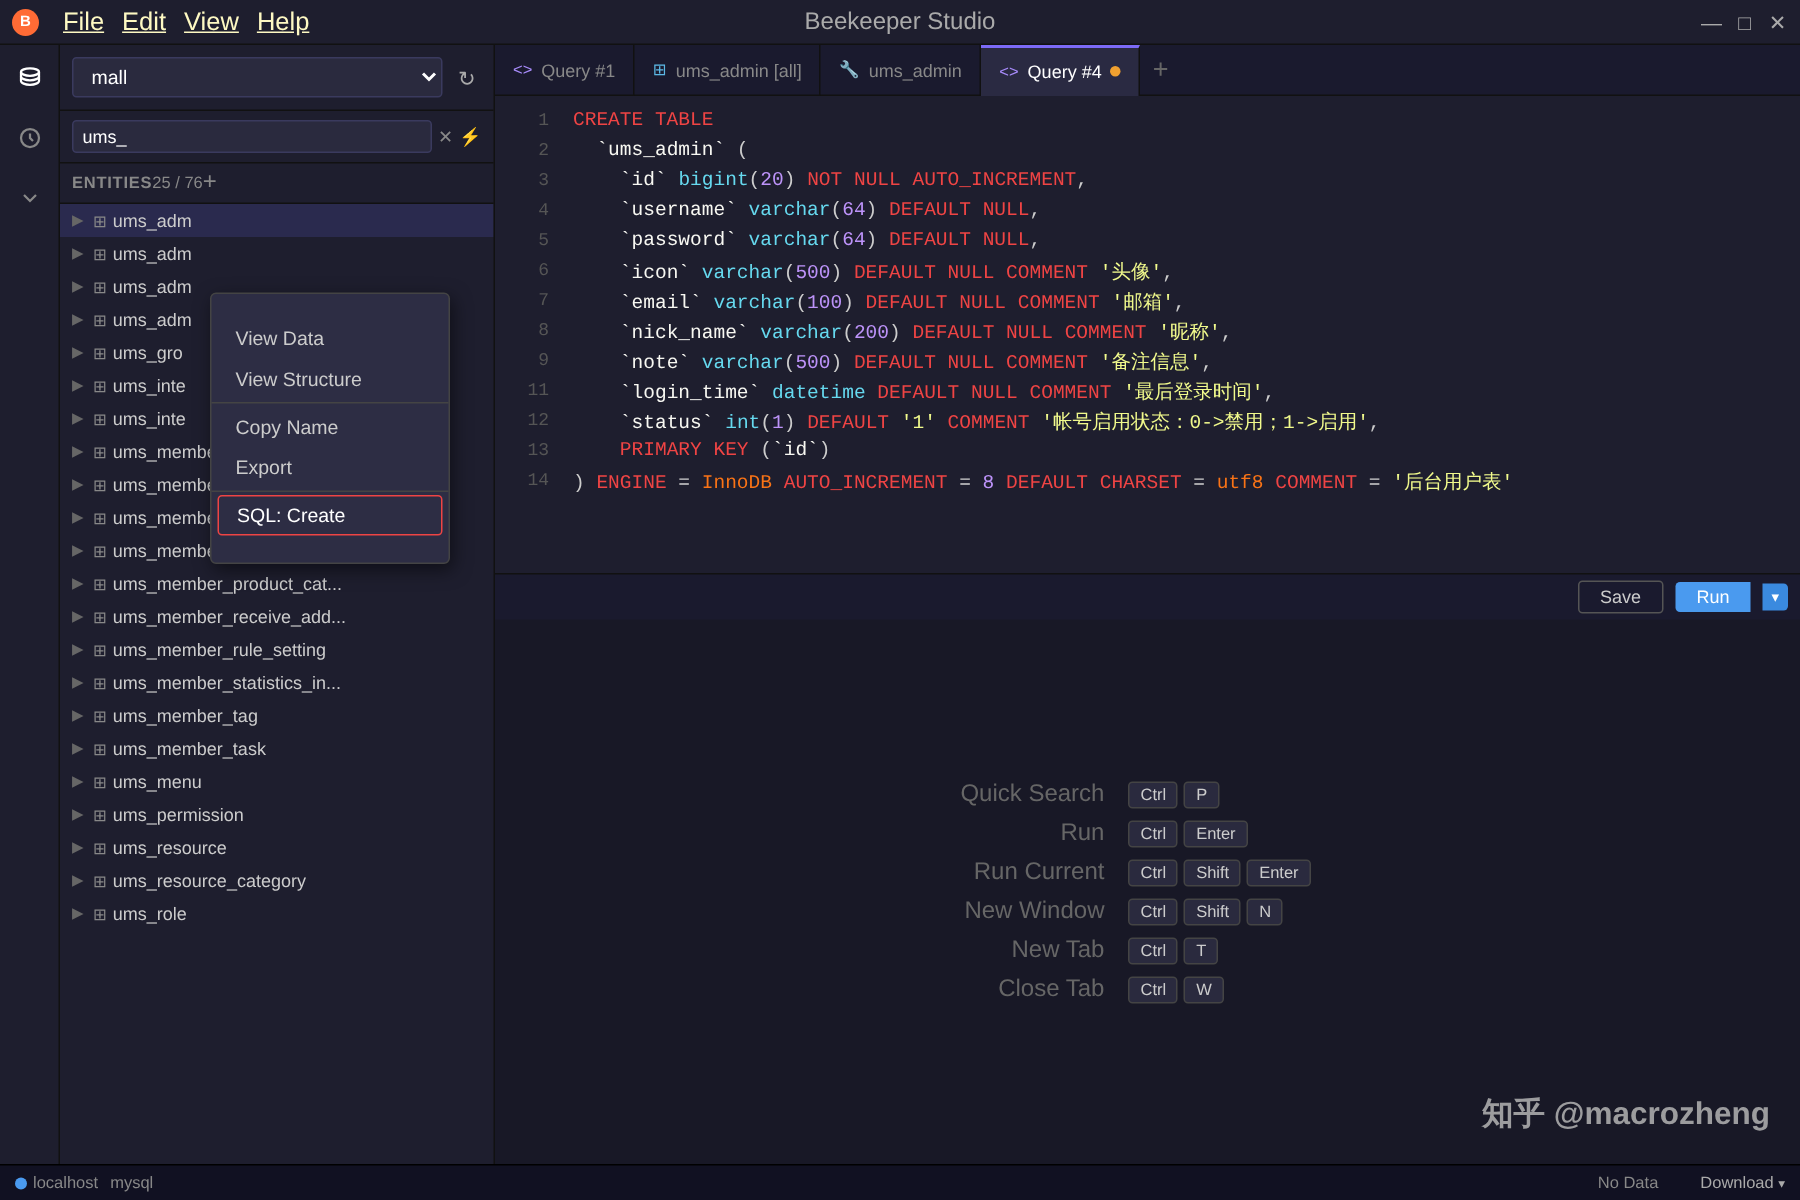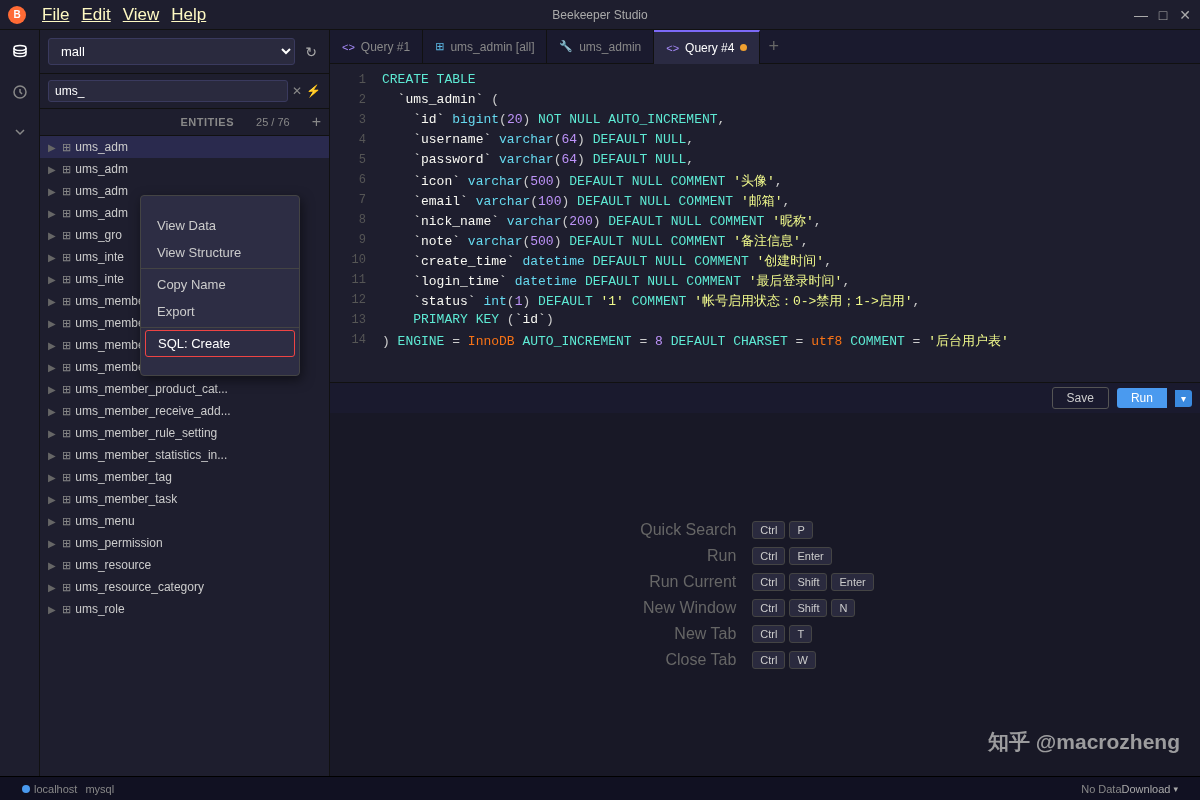--- a/index.html
+++ b/index.html
@@ -42,21 +42,21 @@
       display: flex;
       gap: 12px;
     }
     .menu-item {
       font-size: 17px;
       color: #fef9c3;
       cursor: pointer;
       text-decoration: underline;
     }
     .title-center {
-      font-size: 12px;
+      font-size: 16px;
       color: #aaa;
       position: absolute;
       left: 50%;
       transform: translateX(-50%);
     }
     .window-controls {
       display: flex;
       gap: 8px;
     }
     .win-btn {
@@ -154,25 +154,24 @@
       background: transparent;
       border: none;
       color: #888;
       cursor: pointer;
       font-size: 12px;
     }
     .entities-header {
       padding: 4px 8px;
       display: flex;
       align-items: center;
-      justify-content: flex-end;
+      justify-content: flex-start;
       font-size: 11px;
       color: #888;
       border-bottom: 1px solid #111;
-      gap: 22px;
     }
     .entities-label { font-weight: bold; letter-spacing: 0.5px; }
     .add-btn {
       background: transparent;
       border: none;
       color: #888;
       cursor: pointer;
       font-size: 16px;
     }
     .entity-list {
@@ -312,21 +311,21 @@
       width: 28px;
       text-align: right;
       margin-right: 16px;
       flex-shrink: 0;
       font-size: 12px;
       padding-top: 1px;
     }
     .line-content { flex: 1; white-space: pre; }
 
     
-    .kw { color: #5eead4; }       
+    .kw { color: #ef4444; }       
     .fn { color: #f97316; }       
     .str { color: #f1fa8c; }      
     .col { color: #f8f8f2; }      
     .type { color: #66d9ef; }     
     .num { color: #bd93f9; }
 
     
     .editor-toolbar {
       display: flex;
       align-items: center;
@@ -412,28 +411,28 @@
       font-weight: bold;
     }
 
     
     .status-bar {
       height: 24px;
       background: #111122;
       display: flex;
       align-items: center;
       justify-content: space-between;
-      padding: 0 22px;
+      padding: 0 10px;
       font-size: 11px;
       color: #888;
       border-top: 1px solid #000;
       flex-shrink: 0;
     }
     .status-left { display: flex; align-items: center; gap: 8px; }
-    .status-right { display: flex; align-items: center; gap: 0; }
+    .status-right { display: flex; align-items: center; gap: 28px; }
     .status-conn {
       display: flex; align-items: center; gap: 4px;
     }
     .conn-dot {
       width: 8px; height: 8px;
       background: #4a9aef;
       border-radius: 50%;
     }
     .download-btn {
       background: transparent;
@@ -688,24 +687,20 @@
           <span class="line-num">7</span>
           <span class="line-content">    <span class="col">`email`</span> <span class="type">varchar</span>(<span class="num">100</span>) <span class="kw">DEFAULT</span> <span class="kw">NULL</span> <span class="kw">COMMENT</span> <span class="str">'邮箱'</span>,</span>
         </div>
         <div class="code-line">
           <span class="line-num">8</span>
           <span class="line-content">    <span class="col">`nick_name`</span> <span class="type">varchar</span>(<span class="num">200</span>) <span class="kw">DEFAULT</span> <span class="kw">NULL</span> <span class="kw">COMMENT</span> <span class="str">'昵称'</span>,</span>
         </div>
         <div class="code-line">
           <span class="line-num">9</span>
           <span class="line-content">    <span class="col">`note`</span> <span class="type">varchar</span>(<span class="num">500</span>) <span class="kw">DEFAULT</span> <span class="kw">NULL</span> <span class="kw">COMMENT</span> <span class="str">'备注信息'</span>,</span>
-        </div>
-        <div class="code-line">
-          <span class="line-num">10</span>
-          <span class="line-content">    <span class="col">`create_time`</span> <span class="type">datetime</span> <span class="kw">DEFAULT</span> <span class="kw">NULL</span> <span class="kw">COMMENT</span> <span class="str">'创建时间'</span>,</span>
         </div>
         <div class="code-line">
           <span class="line-num">11</span>
           <span class="line-content">    <span class="col">`login_time`</span> <span class="type">datetime</span> <span class="kw">DEFAULT</span> <span class="kw">NULL</span> <span class="kw">COMMENT</span> <span class="str">'最后登录时间'</span>,</span>
         </div>
         <div class="code-line">
           <span class="line-num">12</span>
           <span class="line-content">    <span class="col">`status`</span> <span class="type">int</span>(<span class="num">1</span>) <span class="kw">DEFAULT</span> <span class="str">'1'</span> <span class="kw">COMMENT</span> <span class="str">'帐号启用状态：0-&gt;禁用；1-&gt;启用'</span>,</span>
         </div>
         <div class="code-line">

